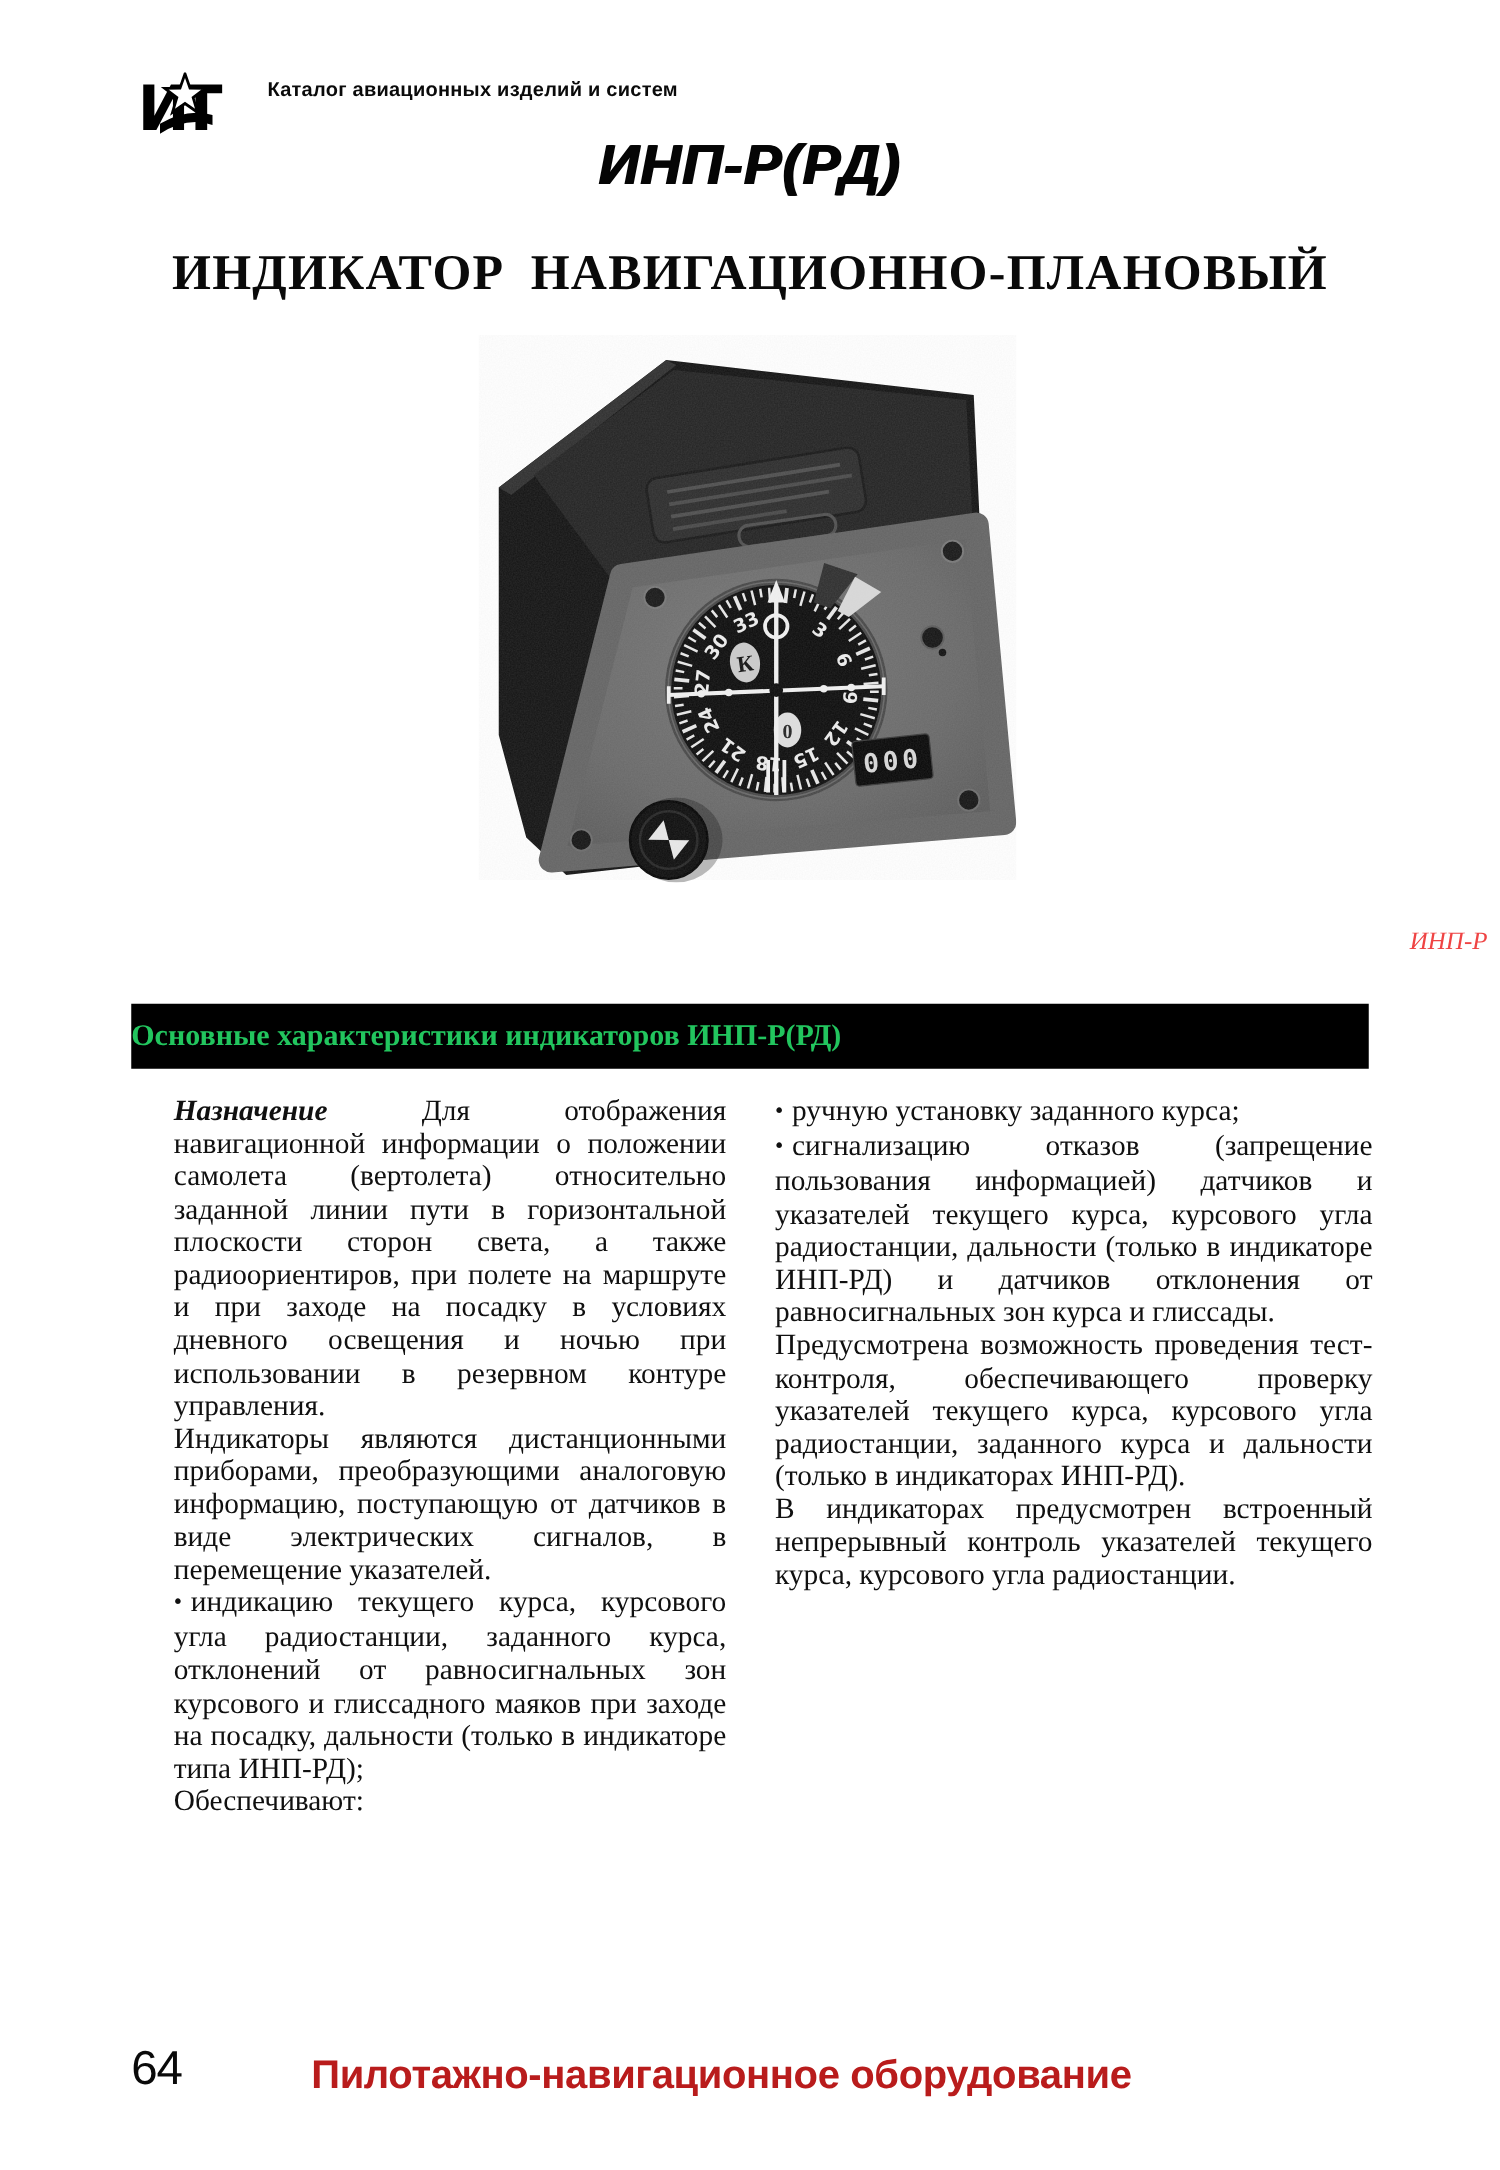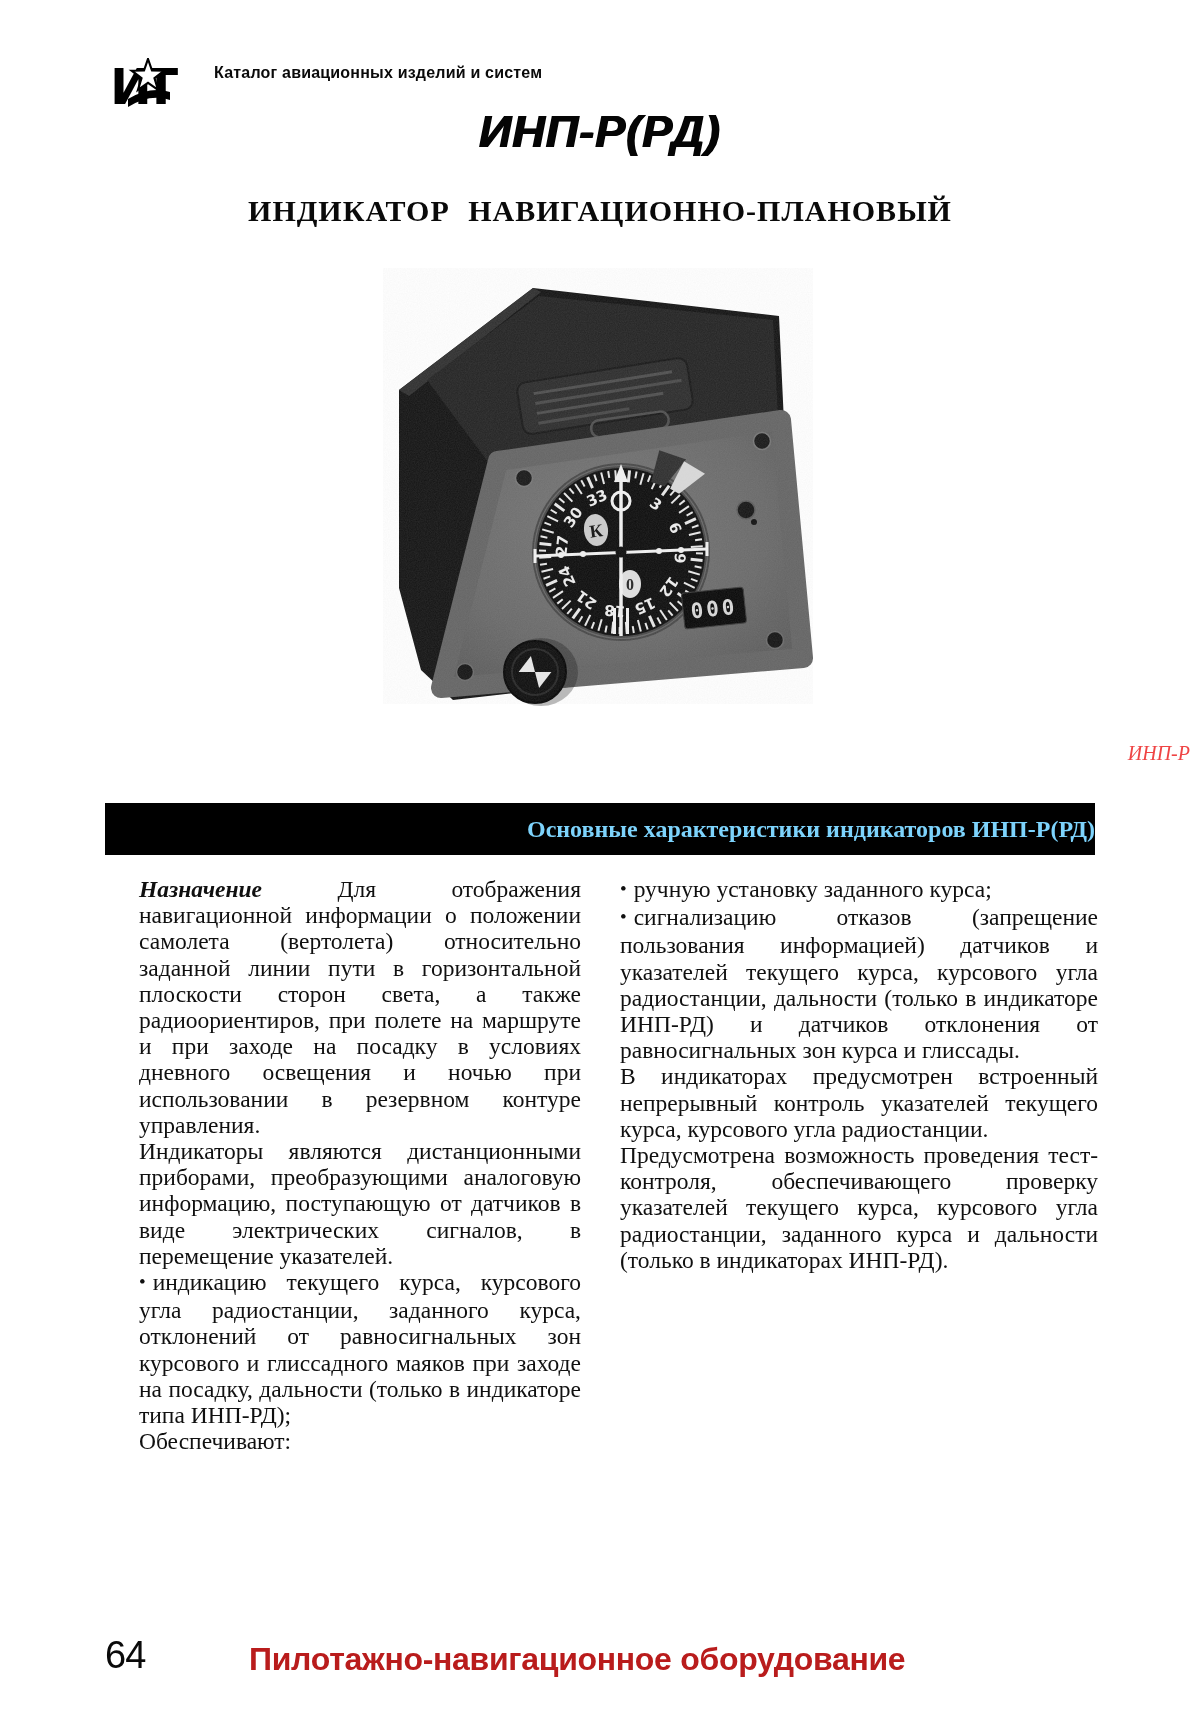--- a/index.html
+++ b/index.html
@@ -11,31 +11,31 @@
   .logo{left:112px;top:58px;width:66px;height:52px;}
   .catalog-title{left:214px;top:64px;font-family:"Liberation Sans",sans-serif;
                  font-size:16px;font-weight:600;letter-spacing:0.2px;color:#0a0a0a;}
 
   
   .main-title{left:0;top:106px;width:100%;text-align:center;
               font-family:"Liberation Sans",sans-serif;font-style:italic;font-weight:bold;
               font-size:45px;letter-spacing:1px;color:#050505;
               text-shadow:0.8px 0 #050505,-0.8px 0 #050505;}
   .subtitle{left:0;top:194px;width:100%;text-align:center;font-weight:bold;
-            font-size:30px;letter-spacing:1px;word-spacing:10px;color:#0a0a0a;}
+            font-size:40px;letter-spacing:1px;word-spacing:10px;color:#0a0a0a;}
 
   
   .photo{left:383px;top:266px;width:430px;height:440px;}
   .caption{left:0;top:742px;width:1190px;text-align:right;font-style:italic;
            font-size:20px;color:#ef4444;}
 
   
   .section-bar{left:105px;top:803px;width:990px;height:52px;background:#000;}
-  .section-bar-text{display:block;width:100%;text-align:right;line-height:52px;
-                    color:#7dd3fc;font-weight:bold;font-size:24px;}
+  .section-bar-text{display:block;width:100%;text-align:left;line-height:52px;
+                    color:#22c55e;font-weight:bold;font-size:24px;}
 
   
   .col{top:876px;}
   .col-left{left:105px;width:442px;margin-left:34px;}
   .col-right{left:620px;width:478px;}
   .para{margin:0;font-size:23.5px;line-height:26.2px;text-align:justify;color:#101010;}
   .lead{font-weight:bold;font-style:italic;}
   .bullet{display:inline-block;transform:translateY(-2px);margin-right:7px;font-size:19px;}
 
   
@@ -249,20 +249,20 @@
 
   <div class="abs col col-left" id="col-left">
       <p class="para"><span class="lead">Назначение </span>Для отображения навигационной информации о положении самолета (вертолета) относительно заданной линии пути в горизонтальной плоскости сторон света, а также радиоориентиров, при полете на маршруте и при заходе на посадку в условиях дневного освещения и ночью при использовании в резервном контуре управления.</p>
       <p class="para">Индикаторы являются дистанционными приборами, преобразующими аналоговую информацию, поступающую от датчиков в виде электрических сигналов, в перемещение указателей.</p>
       <p class="para"><span class="bullet">•</span>индикацию текущего курса, курсового угла радиостанции, заданного курса, отклонений от равносигнальных зон курсового и глиссадного маяков при заходе на посадку, дальности (только в индикаторе типа ИНП-РД);</p>
       <p class="para">Обеспечивают:</p>
     </div>
   <div class="abs col col-right" id="col-right">
       <p class="para"><span class="bullet">•</span>ручную установку заданного курса;</p>
       <p class="para"><span class="bullet">•</span>сигнализацию отказов (запрещение пользования информацией) датчиков и указателей текущего курса, курсового угла радиостанции, дальности (только в индикаторе ИНП-РД) и датчиков отклонения от равносигнальных зон курса и глиссады.</p>
+      <p class="para">Предусмотрена возможность проведения тест-контроля, обеспечивающего проверку указателей текущего курса, курсового угла радиостанции, заданного курса и дальности (только в индикаторах ИНП-РД).</p>
       <p class="para">В индикаторах предусмотрен встроенный непрерывный контроль указателей текущего курса, курсового угла радиостанции.</p>
-      <p class="para">Предусмотрена возможность проведения тест-контроля, обеспечивающего проверку указателей текущего курса, курсового угла радиостанции, заданного курса и дальности (только в индикаторах ИНП-РД).</p>
     </div>
 
   <div class="abs footer-page">64</div>
   <div class="abs footer-section">Пилотажно-навигационное оборудование</div>
 
 </div>
 
 </body></html>

